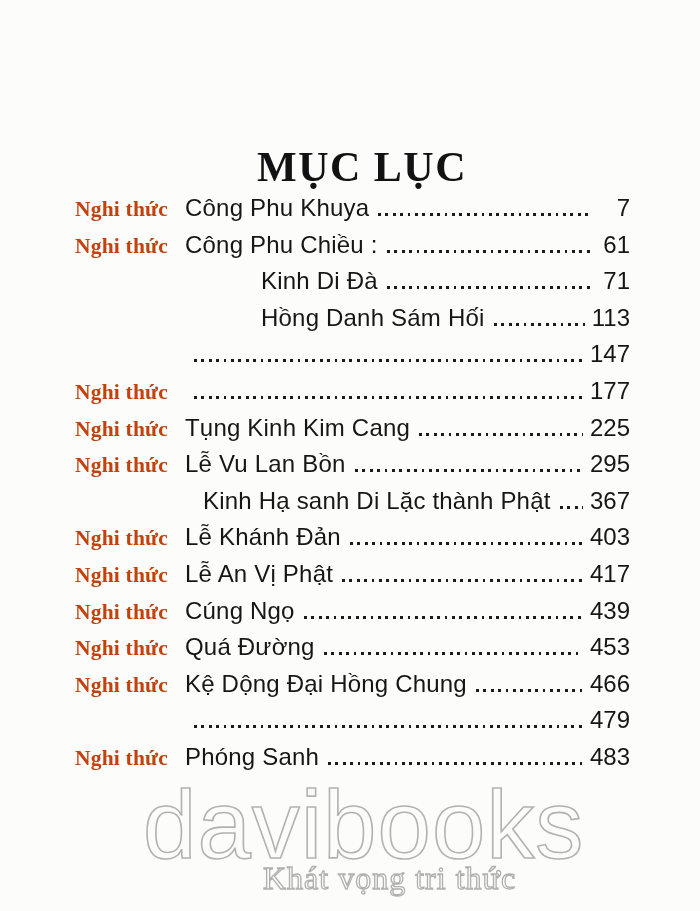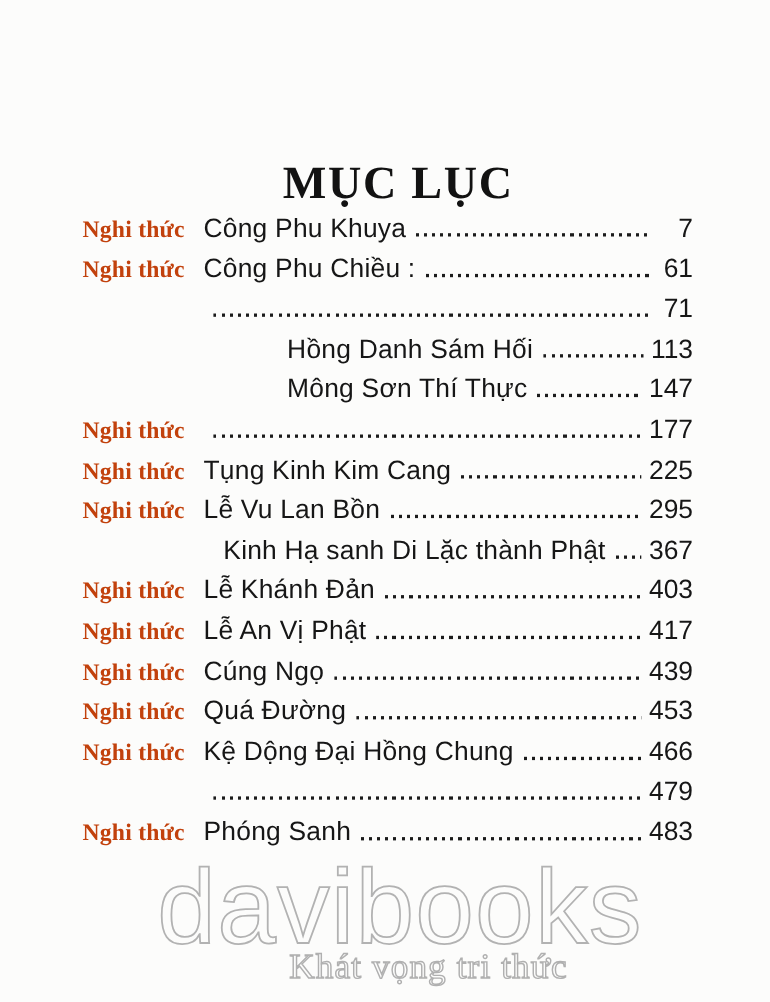--- a/index.html
+++ b/index.html
@@ -104,32 +104,32 @@
       <span class="entry-page">7</span>
     </div>
       <div class="toc-row indent-0">
       <span class="entry-label">Nghi thức</span>
       <span class="entry-title">Công Phu Chiều :</span>
       <span class="leader"></span>
       <span class="entry-page">61</span>
     </div>
       <div class="toc-row indent-2">
       <span class="entry-label"></span>
+      <span class="entry-title">Kinh Di Đà</span>
       <span class="leader"></span>
       <span class="entry-page">71</span>
     </div>
       <div class="toc-row indent-2">
       <span class="entry-label"></span>
       <span class="entry-title">Hồng Danh Sám Hối</span>
       <span class="leader"></span>
       <span class="entry-page">113</span>
     </div>
       <div class="toc-row indent-2">
       <span class="entry-label"></span>
-      <span class="entry-title">Mông Sơn Thí Thực</span>
       <span class="leader"></span>
       <span class="entry-page">147</span>
     </div>
       <div class="toc-row indent-0">
       <span class="entry-label">Nghi thức</span>
       <span class="leader"></span>
       <span class="entry-page">177</span>
     </div>
       <div class="toc-row indent-0">
       <span class="entry-label">Nghi thức</span>

